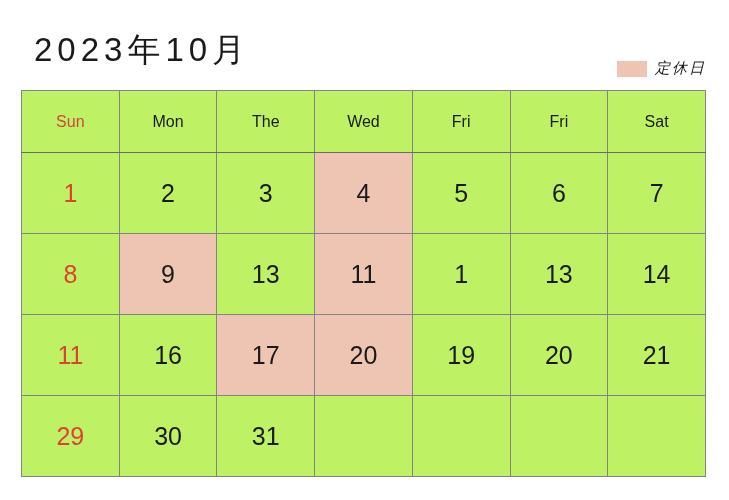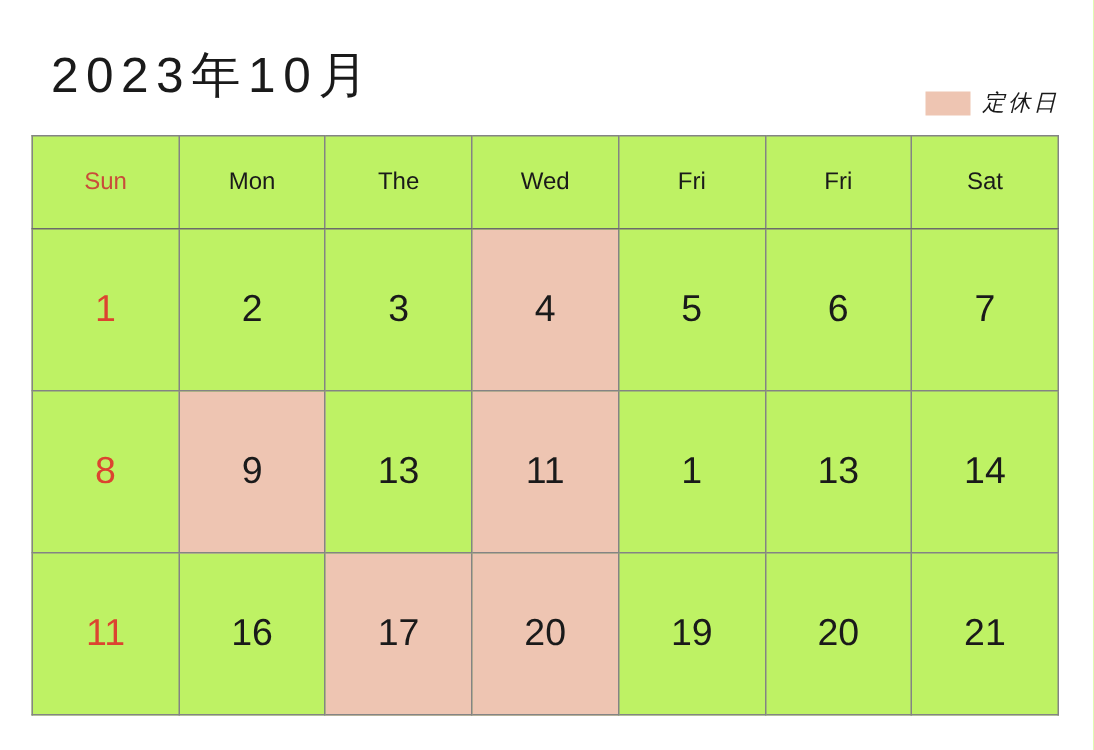--- a/index.html
+++ b/index.html
@@ -121,14 +121,23 @@
       </tr>
       <tr>
         <td class="sunday">11</td>
         <td>16</td>
         <td class="closed">17</td>
         <td class="closed">20</td>
         <td>19</td>
         <td>20</td>
         <td>21</td>
       </tr>
+      <tr>
+        <td class="sunday">29</td>
+        <td>30</td>
+        <td>31</td>
+        <td></td>
+        <td></td>
+        <td></td>
+        <td></td>
+      </tr>
     </tbody>
 </table>
 
 </body></html>

